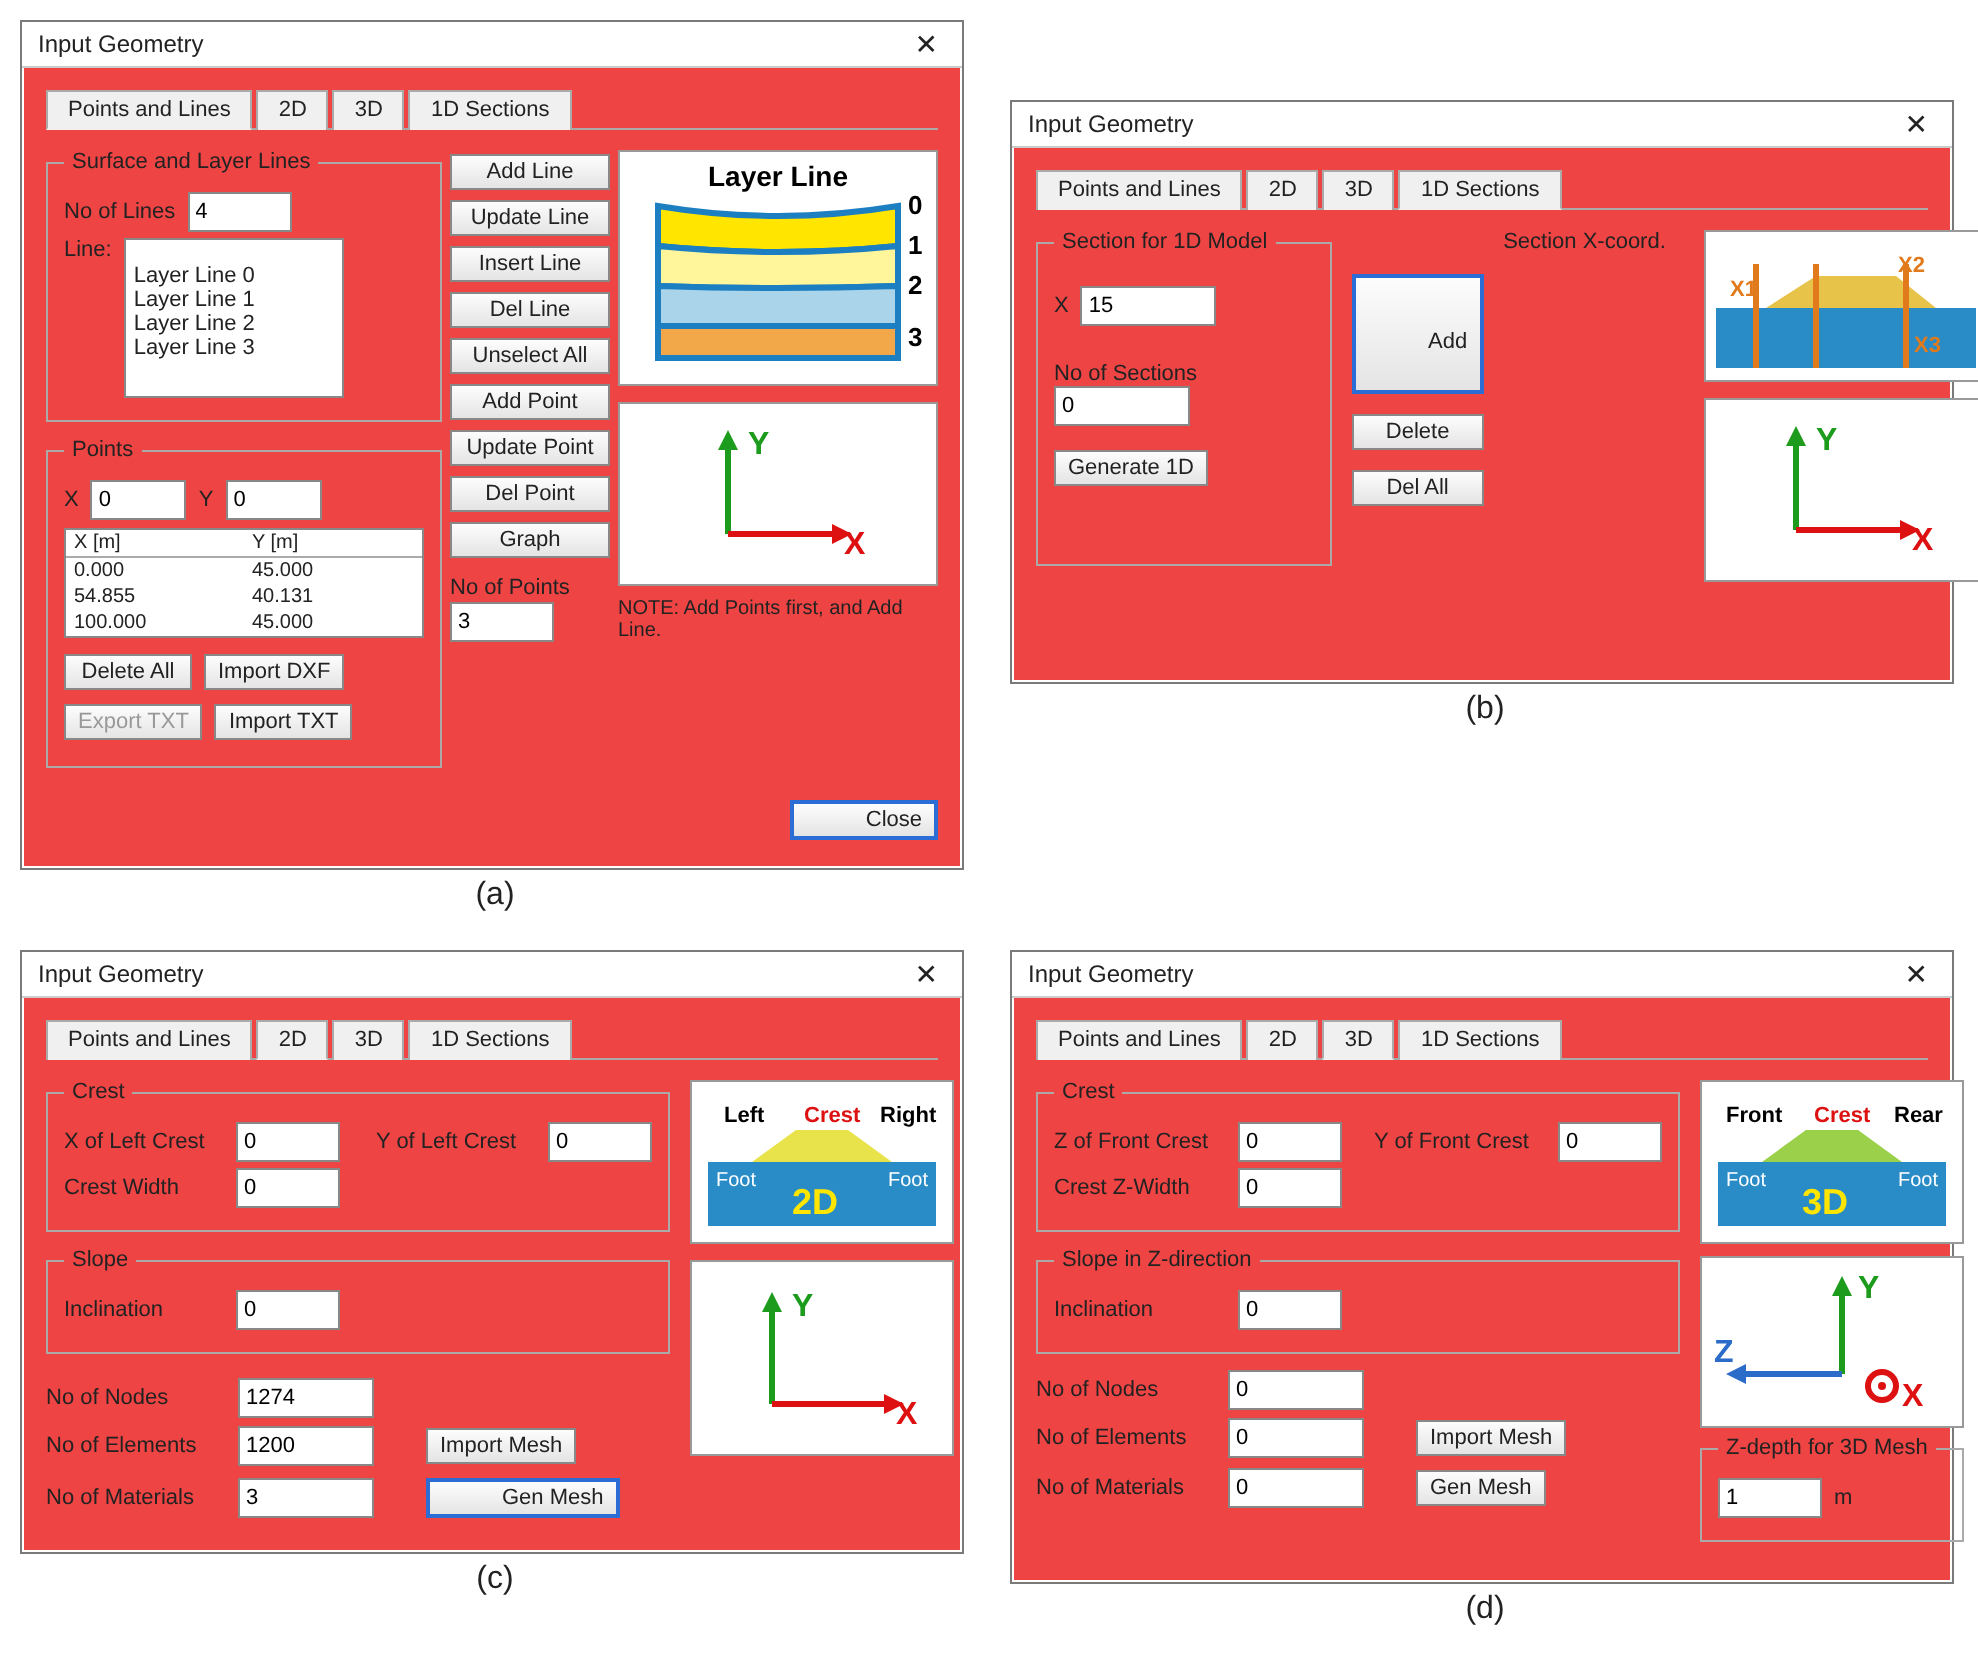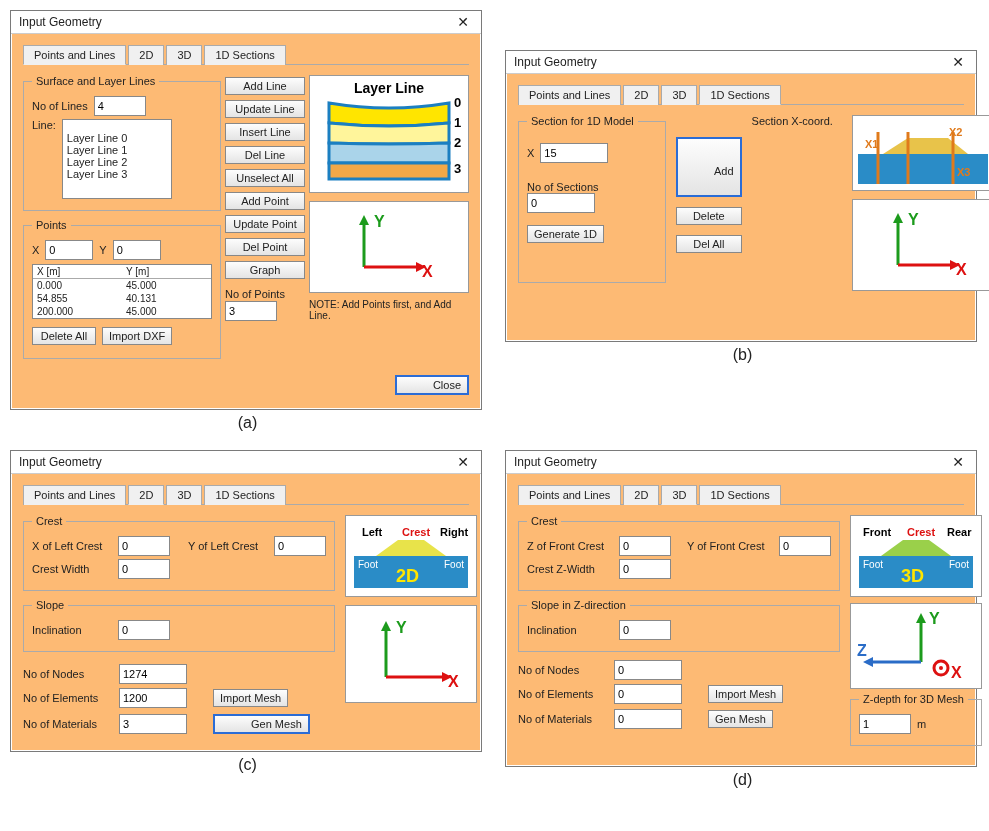--- a/index.html
+++ b/index.html
@@ -17,21 +17,21 @@
     gap: 18px 20px;
     width: 970px;
   }
   .caption {
     text-align: center;
     font-size: 16px;
     padding-top: 4px;
   }
   .dialog {
     border: 1px solid #7a7a7a;
-    background: #fdba74;
+    background: #ef4444;
     box-shadow: inset 0 0 0 1px #fff;
   }
   .titlebar {
     display: flex;
     align-items: center;
     justify-content: space-between;
     background: #fff;
     border-bottom: 1px solid #ccc;
     padding: 4px 8px;
     font-size: 12px;
@@ -171,27 +171,31 @@
             </div>
             <div class="r">
                     <div>0.000</div>
                     <div>45.000</div>
                   </div>
             <div class="r">
                     <div>54.855</div>
                     <div>40.131</div>
                   </div>
             <div class="r">
-                    <div>200.000</div>
+                    <div>100.000</div>
                     <div>45.000</div>
                   </div>
           </div>
           <div class="row" style="margin-top:6px;">
             <span class="btn">Delete All</span>
             <span class="btn">Import DXF</span>
+          </div>
+          <div class="row">
+            <span class="btn disabled">Export TXT</span>
+            <span class="btn">Import TXT</span>
           </div>
         </fieldset>
       </div>
 
       <div class="col-btns" style="width:80px;">
         <span class="btn">Add Line</span>
         <span class="btn">Update Line</span>
         <span class="btn">Insert Line</span>
         <span class="btn">Del Line</span>
         <span class="btn">Unselect All</span>

